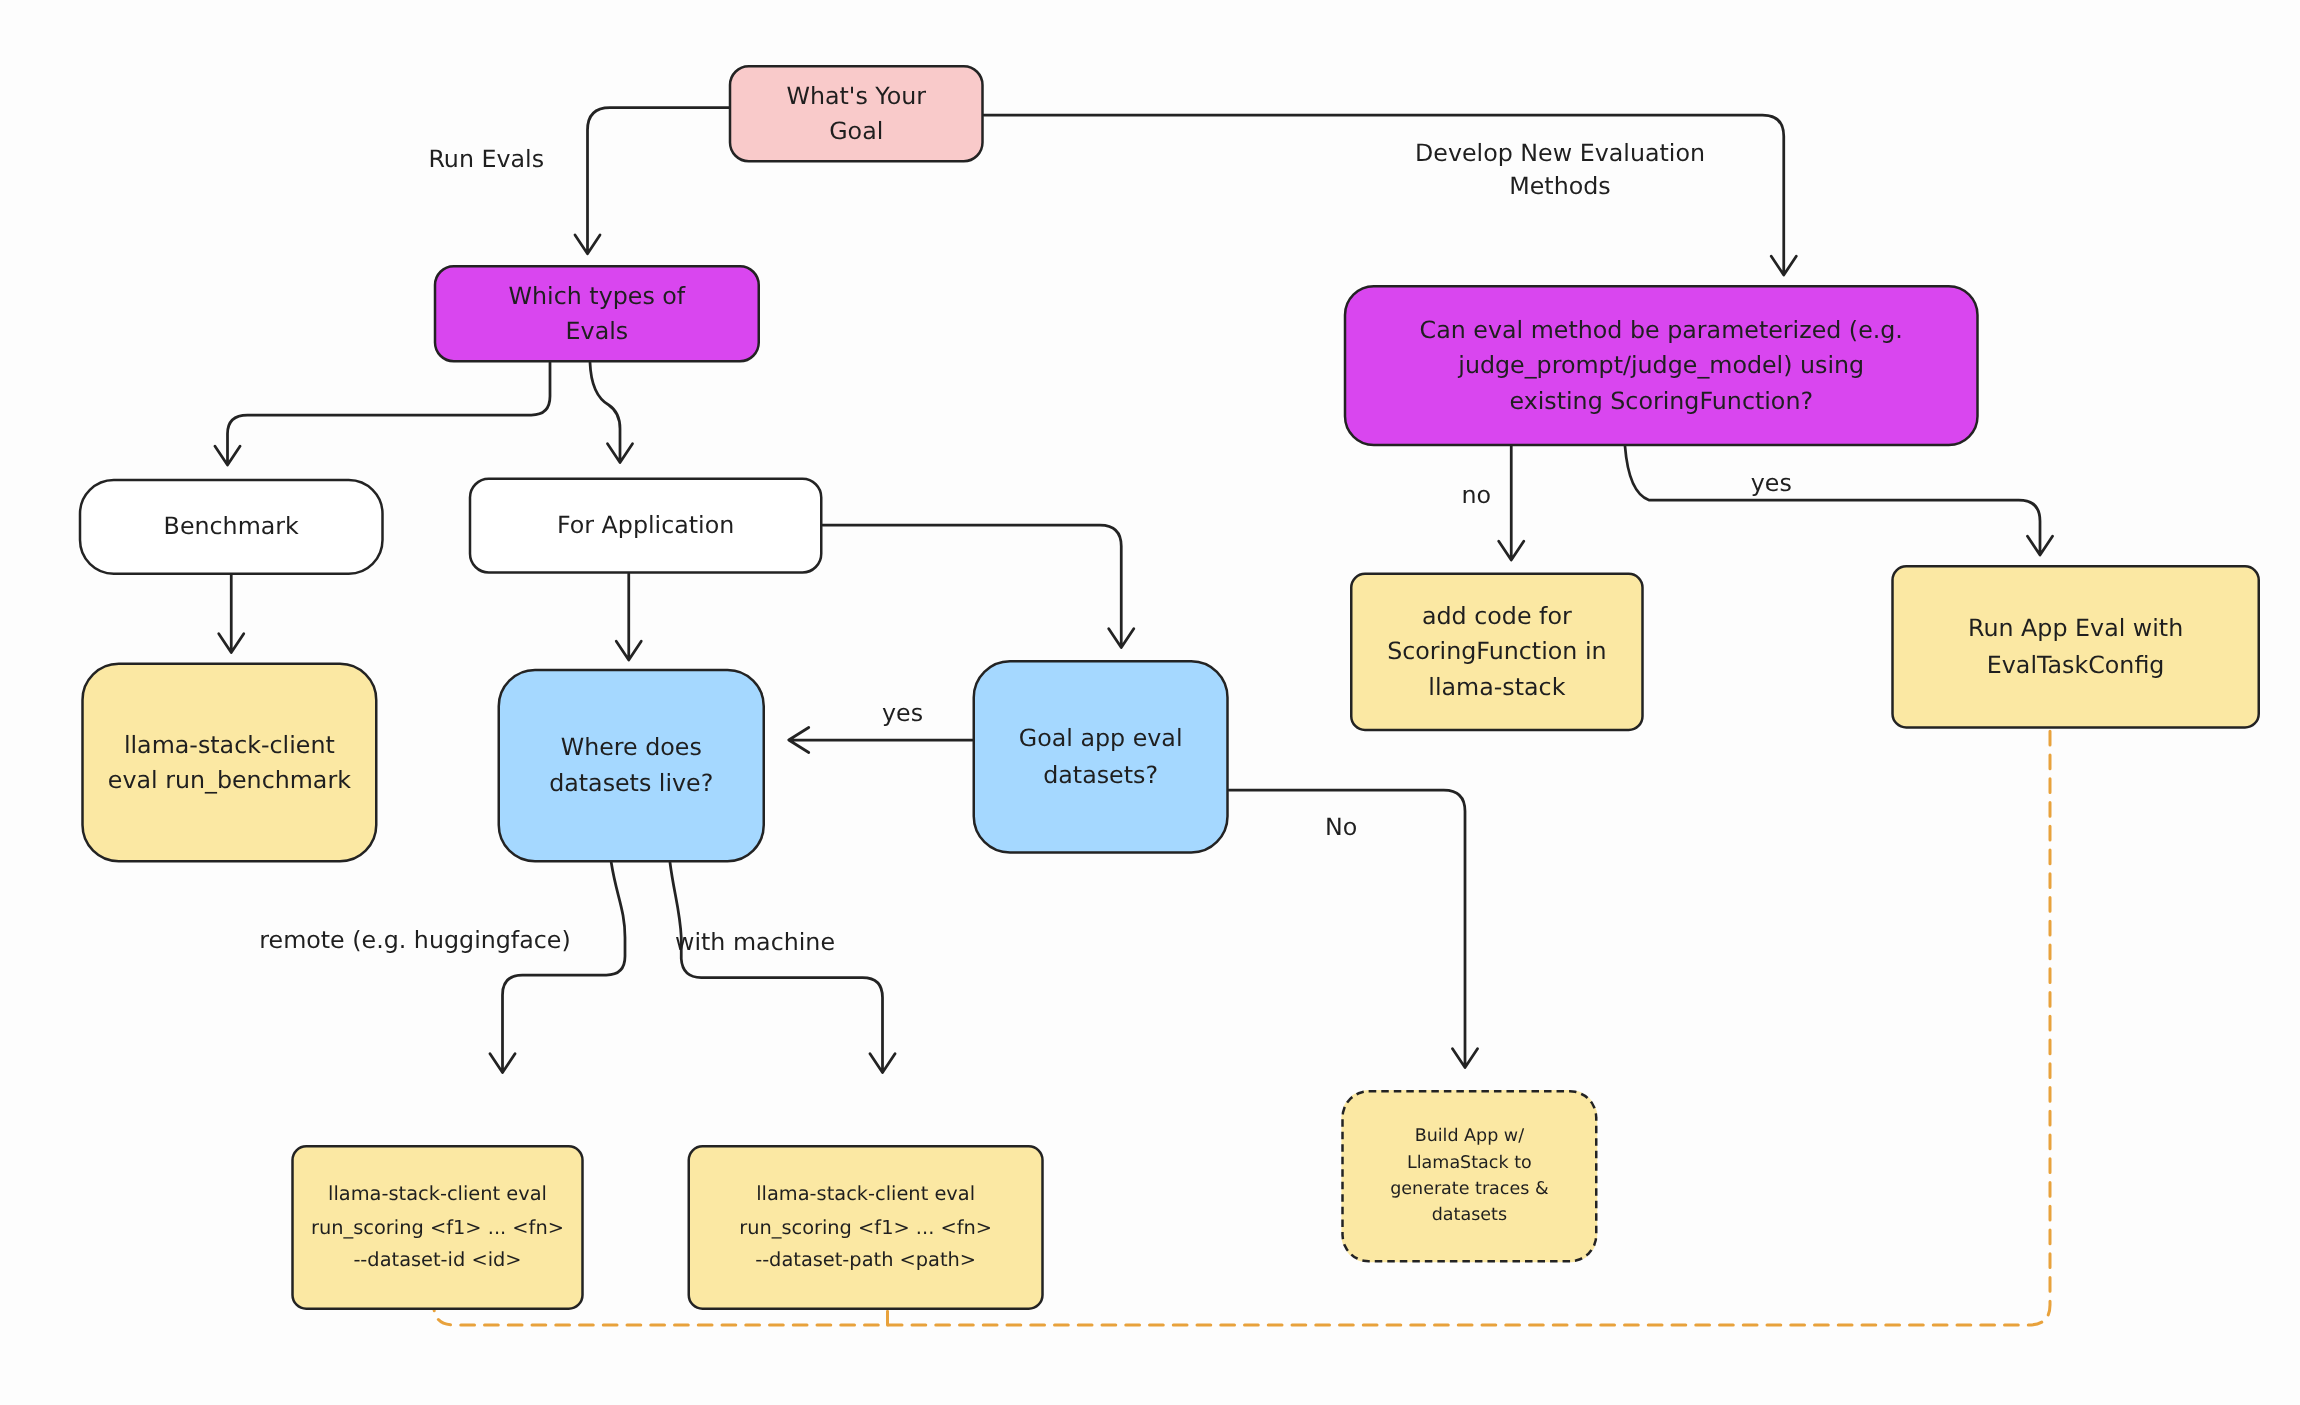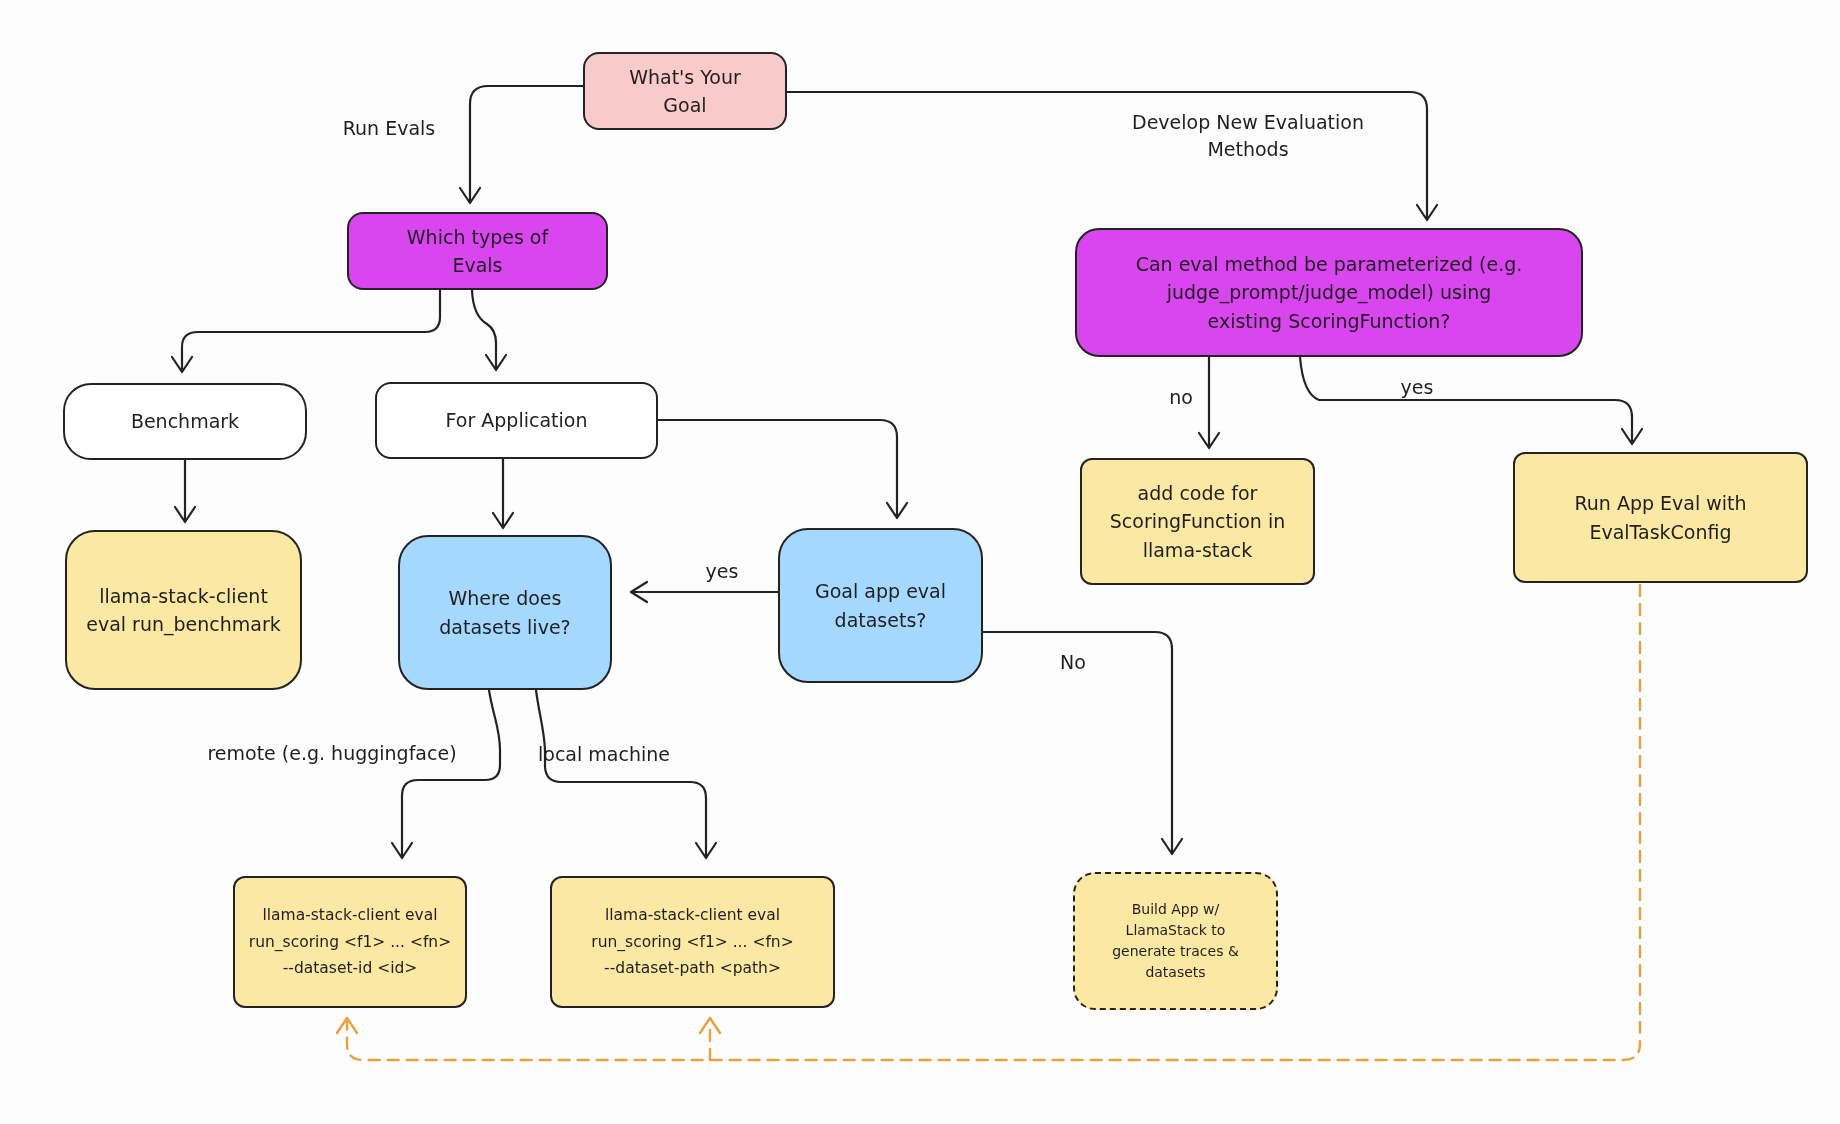--- a/index.html
+++ b/index.html
@@ -20,21 +20,21 @@
     text-align:center;white-space:pre-line;
     border:2.6px solid #232323;border-radius:20px;
     font-size:19px;line-height:1.5;padding:4px 10px;
   }
   .pink{background:#f9caca;}
   .green{background:#d946ef;}
   .blue{background:#a5d8ff;border-radius:30px;}
   .yellow{background:#fbe8a3;border-radius:12px;}
   .white{background:#ffffff;}
   .dashedborder{border-style:dashed;border-radius:22px;}
-  .cmd{font-size:15.5px;line-height:1.7;padding:4px 6px;}
+  .cmd{font-size:15.5px;line-height:1.7;padding:4px 6px;margin-top:40px;}
   .small{font-size:14px;line-height:1.5;}
   .elabel{
     position:absolute;transform:translate(-50%,-50%);
     font-size:19px;white-space:pre-line;text-align:center;line-height:1.4;
   }
 </style>
 </head>
 <body>
 
 <div class="canvas">
@@ -109,15 +109,15 @@
   <div class="elabel" style="left:1181px;top:397px;">no</div>
 
   <div class="elabel" style="left:1417px;top:387px;">yes</div>
 
   <div class="elabel" style="left:722px;top:571px;">yes</div>
 
   <div class="elabel" style="left:1073px;top:662px;">No</div>
 
   <div class="elabel" style="left:332px;top:753px;">remote (e.g. huggingface)</div>
 
-  <div class="elabel" style="left:604px;top:754px;">local machine</div>
+  <div class="elabel" style="left:604px;top:754px;">with machine</div>
 
 </div>
 
 </body></html>

